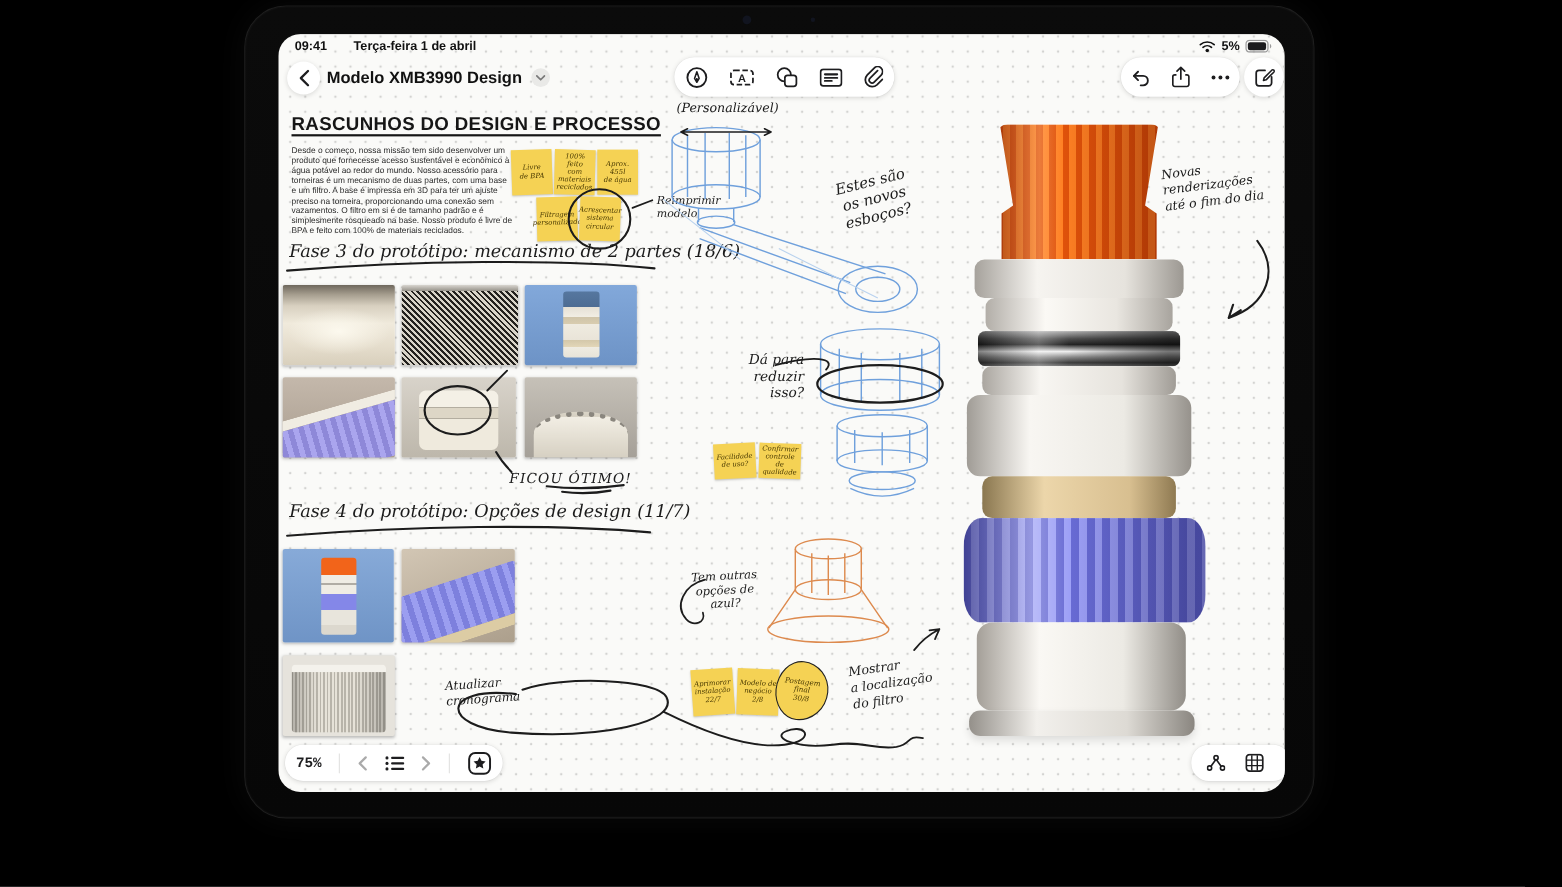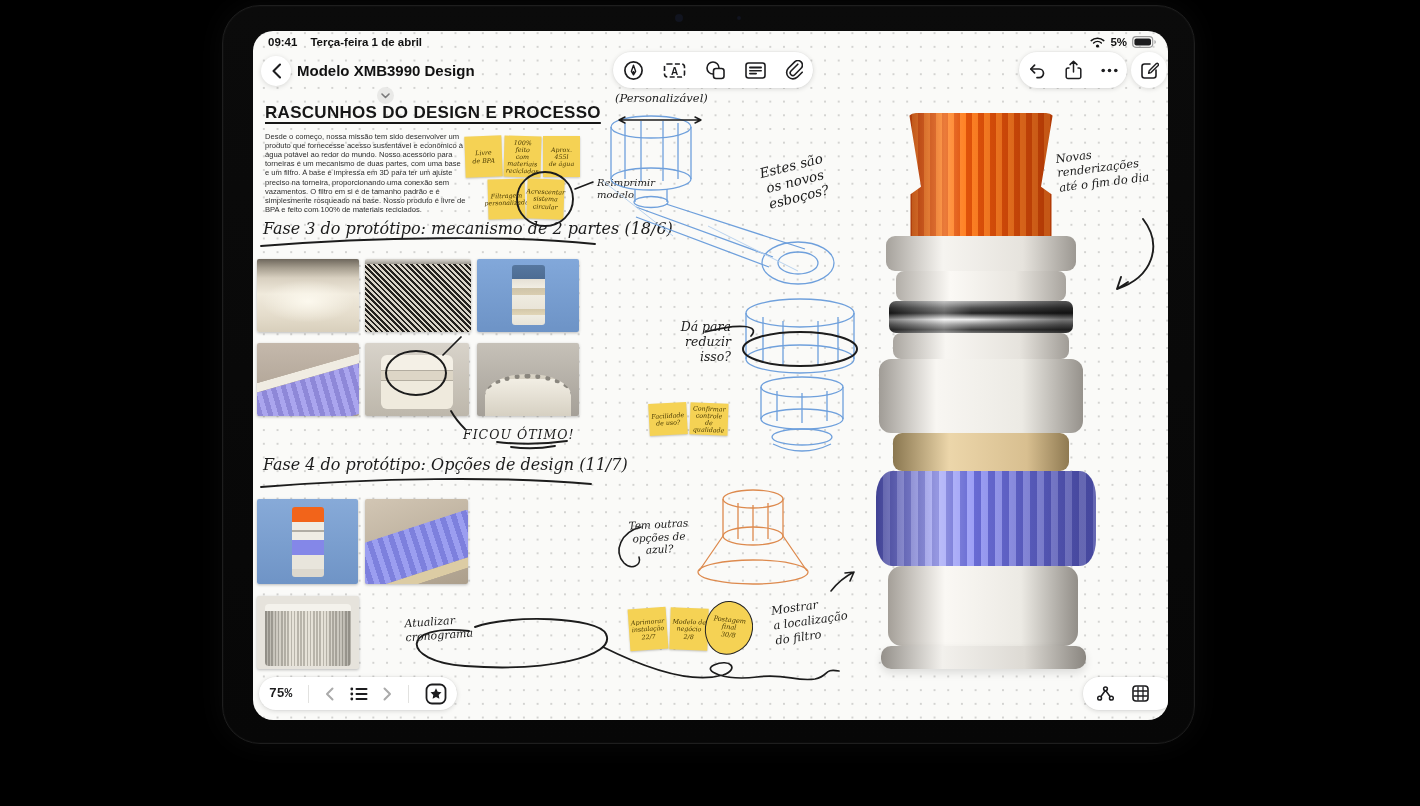--- a/index.html
+++ b/index.html
@@ -14,31 +14,31 @@
             box-shadow:0 0 30px rgba(255,255,255,.04), inset 0 0 2px rgba(255,255,255,.08); }
   .cam { position:absolute; border-radius:50%; background:#11141f; }
   .screen { position:absolute; left:30px; top:25px; width:915px; height:689px;
             background:#fafaf8; border-radius:20px; overflow:hidden;
             background-image:radial-gradient(circle,#d3d3d1 1.1px, transparent 1.4px);
             background-size:13.7px 13.7px; background-position:4px 9px; }
 
   
   .statusbar { position:absolute; top:5px; left:0; width:100%; height:16px;
                font-size:11.5px; font-weight:700; color:#111; }
-  .st-left { position:absolute; left:15px; top:0; display:flex; gap:13px; }
+  .st-left { position:absolute; left:15px; top:0; display:flex; gap:24px; }
   .st-right{ position:absolute; right:12px; top:0; display:flex; gap:5px; align-items:center; }
 
   
   .pill { position:absolute; background:#fff; border-radius:18px;
           box-shadow:0 1px 5px rgba(0,0,0,.14), 0 0 0 .5px rgba(0,0,0,.04);
           display:flex; align-items:center; justify-content:space-around; }
   .circle-btn { position:absolute; background:#fff; border-radius:50%;
           box-shadow:0 1px 5px rgba(0,0,0,.14); display:flex; align-items:center; justify-content:center; }
   .board-title { position:absolute; left:44px; top:31px; font-size:15px; font-weight:700; color:#111;
-                 display:flex; align-items:center; gap:8px;flex-direction:column; }
+                 display:flex; align-items:center; gap:8px; }
   .chip { width:17px; height:17px; border-radius:50%; background:#e9e9e7;
           display:flex; align-items:center; justify-content:center; }
   svg.ic { display:block; }
 
   
   .hand { font-family:"DejaVu Serif", serif; font-style:italic; color:#1b1b1b; }
   .preline { white-space:pre-line; }
   .board-heading { font-size:17px; font-weight:600; letter-spacing:.3px; color:#161616;
                    text-decoration:underline; text-underline-offset:4px; text-decoration-thickness:1.5px; }
   .intro { width:201px; font-size:7.6px; line-height:1.2; color:#2d2d2d; }

